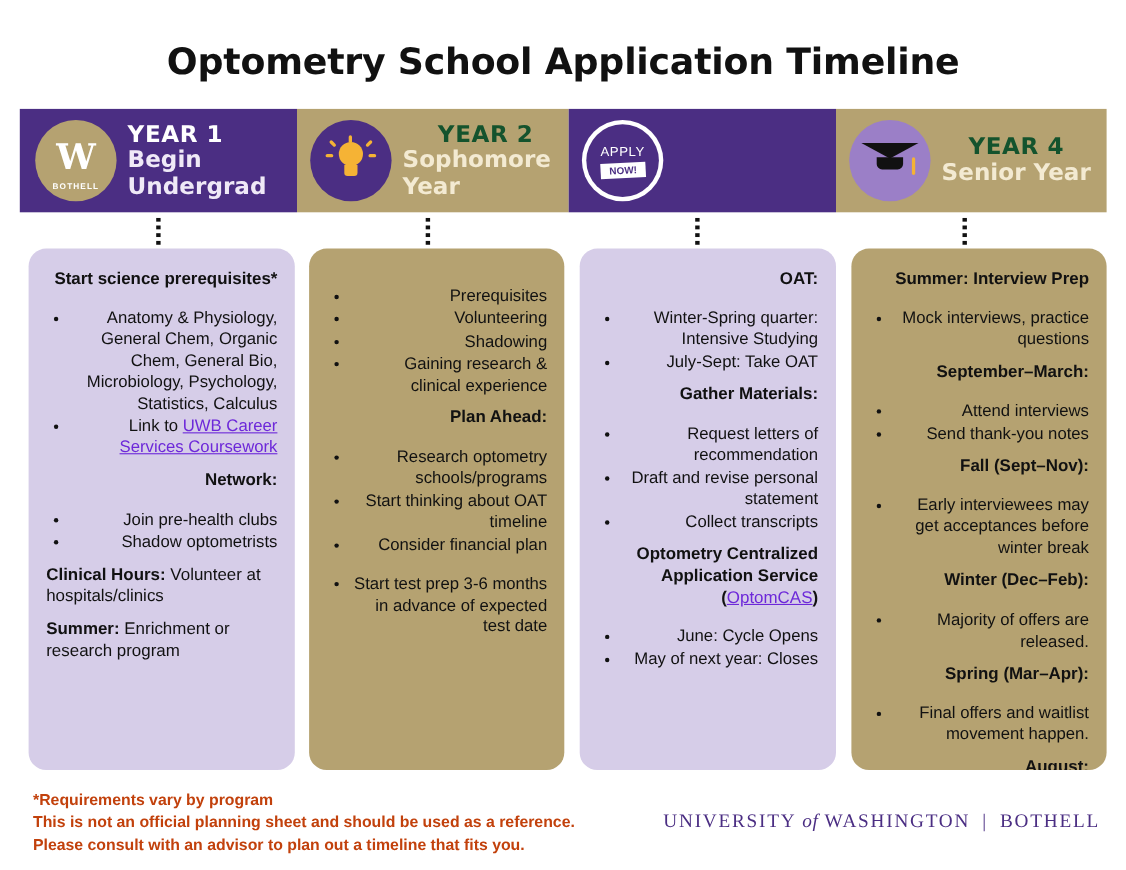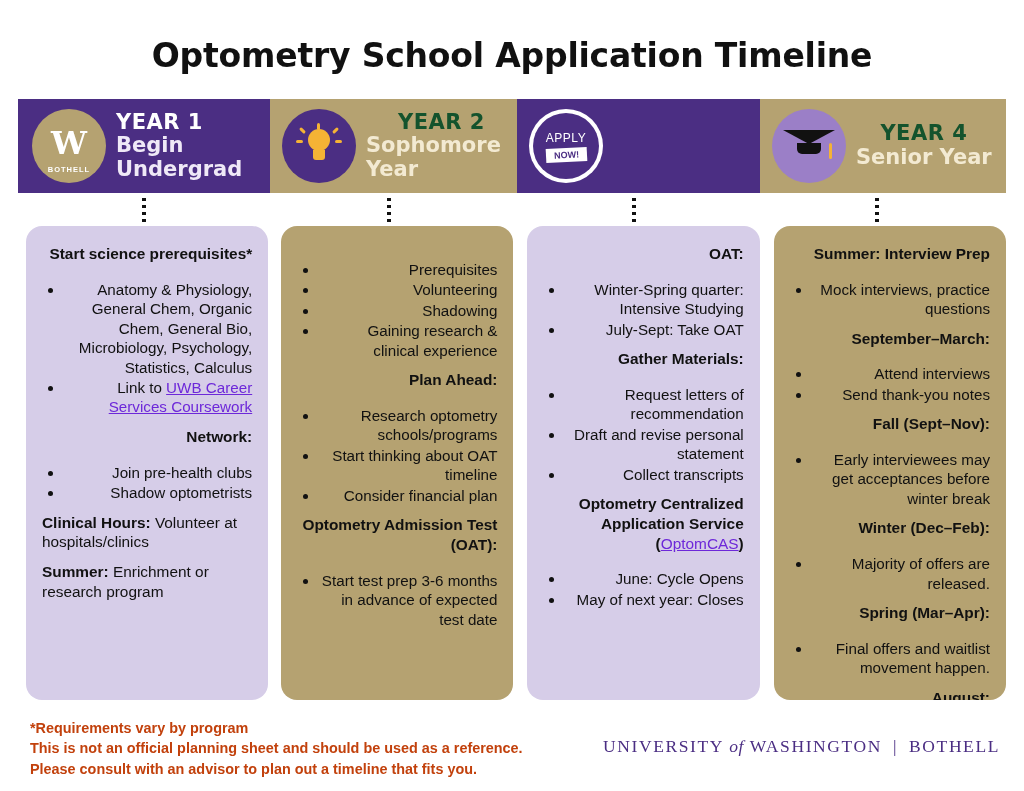--- a/index.html
+++ b/index.html
@@ -384,21 +384,20 @@
       </div>
       <div class="block">
         <h3>Plan Ahead:</h3>
         <ul>
           <li>Research optometry schools/programs</li>
           <li>Start thinking about OAT timeline</li>
           <li>Consider financial plan</li>
         </ul>
       </div>
       <div class="block">
-        <h3>Optometry Admission Test (OAT):</h3>
         <ul>
           <li>Start test prep 3-6 months in advance of expected test date</li>
         </ul>
       </div>
     </div>
 
     <div class="card purple k3">
       <div class="block">
         <h3>OAT:</h3>
         <ul>

